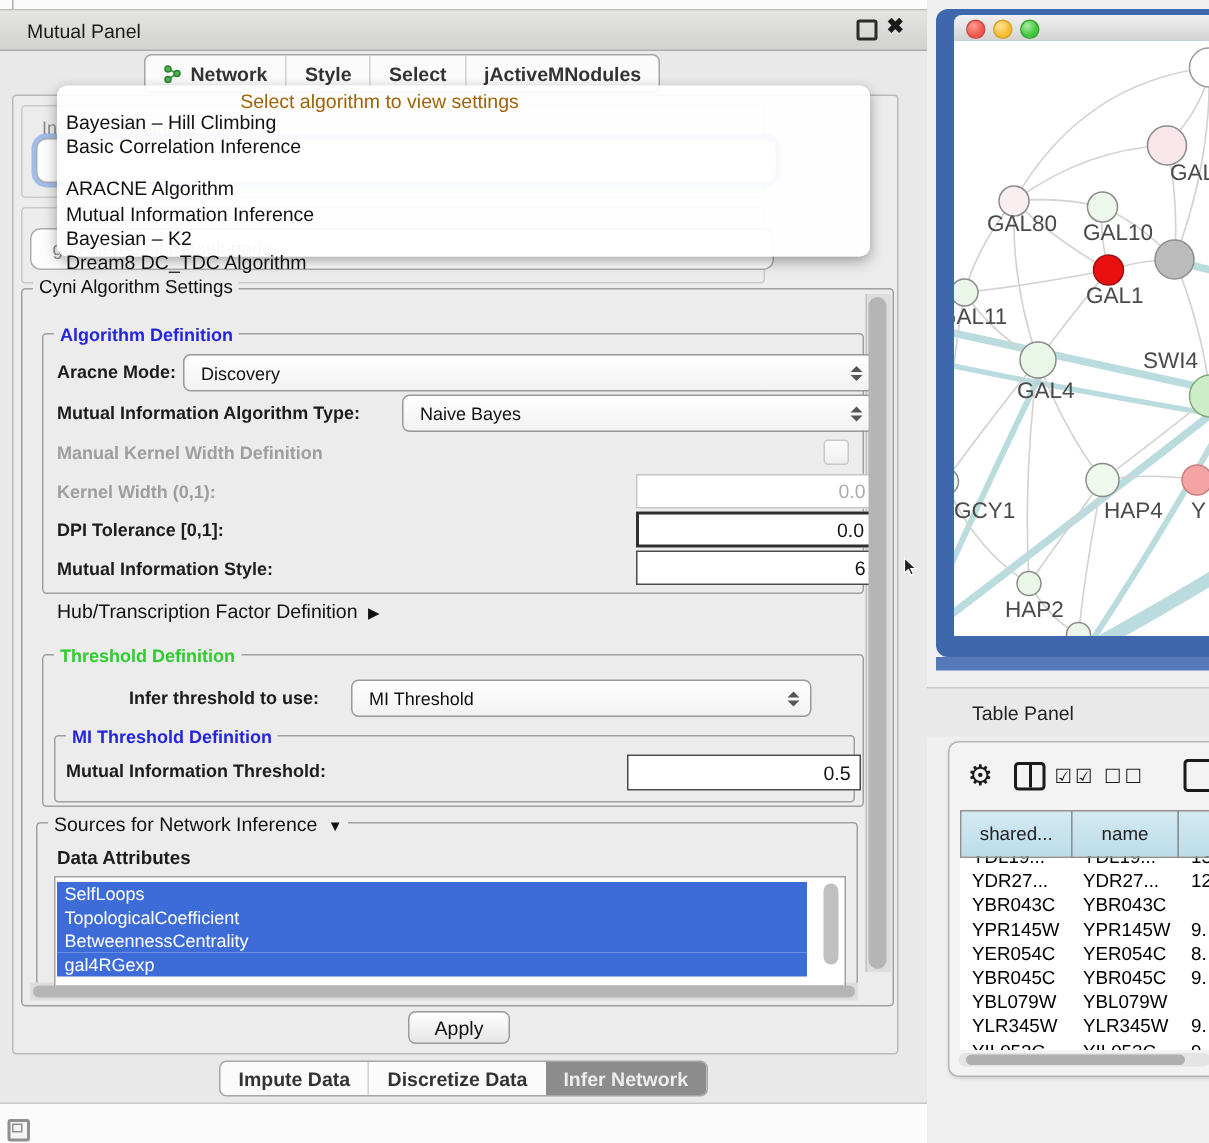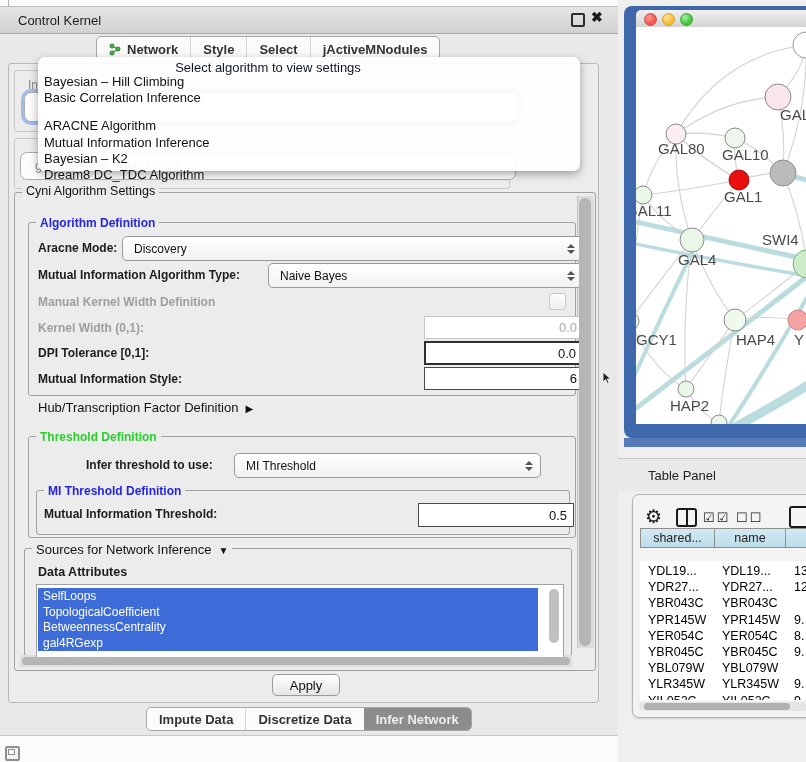--- a/index.html
+++ b/index.html
@@ -35,22 +35,22 @@
   
   .faint-box{border:1px solid #C9C9C9;border-radius:3px;z-index:2;}
   .faint-label{font-size:12px;color:#8C8C8C;z-index:2;}
   .faint-combo{border:1px solid #ADADAD;border-radius:7px;background:#FDFDFD;z-index:2;
     display:flex;align-items:center;font-size:12.5px;color:#8F8F8F;padding-left:14px;}
   .focus-ring{box-shadow:0 0 0 3px rgba(100,150,230,.55);}
 
   
   .dropdown{left:38px;top:57px;width:542px;height:114px;background:rgba(255,255,255,.93);
     border-radius:7px;box-shadow:0 3px 9px rgba(0,0,0,.35);z-index:20;}
-  .dropdown .prompt{position:absolute;left:15px;top:3px;width:430px;text-align:center;
-    font-size:13px;color:#0f172a;}
+  .dropdown .prompt{position:absolute;left:0;top:3px;width:430px;text-align:center;
+    font-size:13px;color:#a16207;}
   .dropdown .items{position:absolute;left:6px;top:17px;}
   .dd-item{font-size:13px;color:#111;line-height:16.2px;white-space:nowrap;}
   .dd-item.bold{font-weight:normal;margin-top:12px;}
 
   
   .group{border:1px solid #A0A0A0;border-radius:3px;z-index:3;}
   .gtitle{z-index:4;background:#ECECEC;padding:0 4px;font-size:12.5px;color:#111;white-space:nowrap;}
   .gtitle.blue{color:#2525DD;font-weight:bold;font-size:12px;}
   .gtitle.green{color:#2ECC2E;font-weight:bold;font-size:12px;}
 
@@ -110,21 +110,21 @@
     border-top:1px solid #C9C9C9;display:flex;align-items:center;font-size:13px;color:#222;z-index:2;}
   .tp-header span{margin-left:30px;}
   .tp-box{left:632px;top:494px;width:182px;height:222px;background:#F3F3F3;
     border:1px solid #B5B5B5;border-radius:7px 0 0 7px;z-index:2;
     box-shadow:0 1px 2px rgba(0,0,0,.12);}
   .tp-icon{z-index:4;color:#1A1A1A;}
   .col-icon{left:676px;top:508px;width:17px;height:15px;border:2px solid #1A1A1A;border-radius:3px;z-index:4;}
   .col-icon i{position:absolute;left:50%;top:0;width:2px;height:100%;background:#1A1A1A;transform:translateX(-50%);}
   .part-icon{left:789px;top:506px;width:20px;height:18px;border:2px solid #1A1A1A;border-radius:3px;z-index:4;background:#F3F3F3;}
 
-  .th-cell{top:528px;height:20px;background:linear-gradient(#D3E9F2,#BCDDEA);
+  .th-cell{top:540px;height:32px;background:linear-gradient(#D3E9F2,#BCDDEA);
     border:1px solid #8F8F8F;display:flex;align-items:center;justify-content:center;
     font-size:12.5px;color:#222;z-index:4;box-sizing:border-box;}
   .tbody-clip{left:640px;top:561px;width:172px;height:139px;background:#fff;overflow:hidden;z-index:3;}
   .trow{position:absolute;left:0;width:100%;height:16px;font-size:12.5px;color:#000;}
   .tcell{position:absolute;top:0;height:16px;display:flex;align-items:center;white-space:nowrap;overflow:hidden;}
 
   .mini-icon{left:5px;top:746px;width:11px;height:11px;border:2px solid #8F8F8F;border-radius:2px;background:#F4F4F4;}
   .mini-icon i{position:absolute;left:1px;top:1px;width:5px;height:4px;border:1px solid #8F8F8F;}
 
   .cursor-arrow{left:602px;top:371px;z-index:9;}
@@ -132,21 +132,21 @@
 </head>
 <body>
 
 <div id="stage">
 
   <div class="abs right-bg"></div>
   <div class="abs cp-bg"></div>
   <div class="abs top-notch"></div>
 
   <div class="abs cp-header">
-    <span>Control Kernel</span>
+    <span>Mutual Panel</span>
   </div>
   <div class="abs float-ic"></div>
   <div class="abs close-ic">✖</div>
 
   <div class="abs content-panel"></div>
 
   <div class="abs tabbar" id="top-tabbar">
       <div class="tab">
         <svg width="13" height="13" viewBox="0 0 13 13">
           <line x1="3" y1="3" x2="9" y2="6" stroke="#3A9E3A" stroke-width="1.2"></line>

